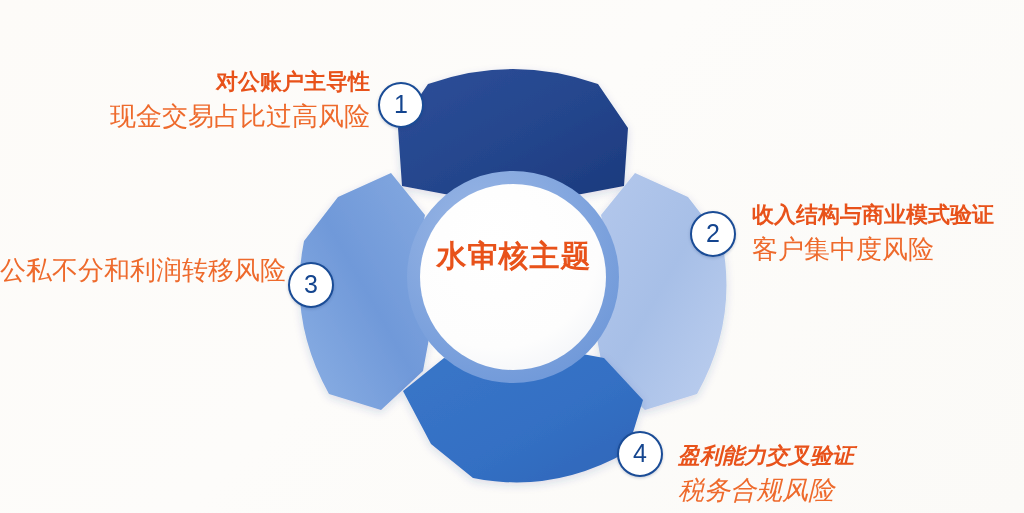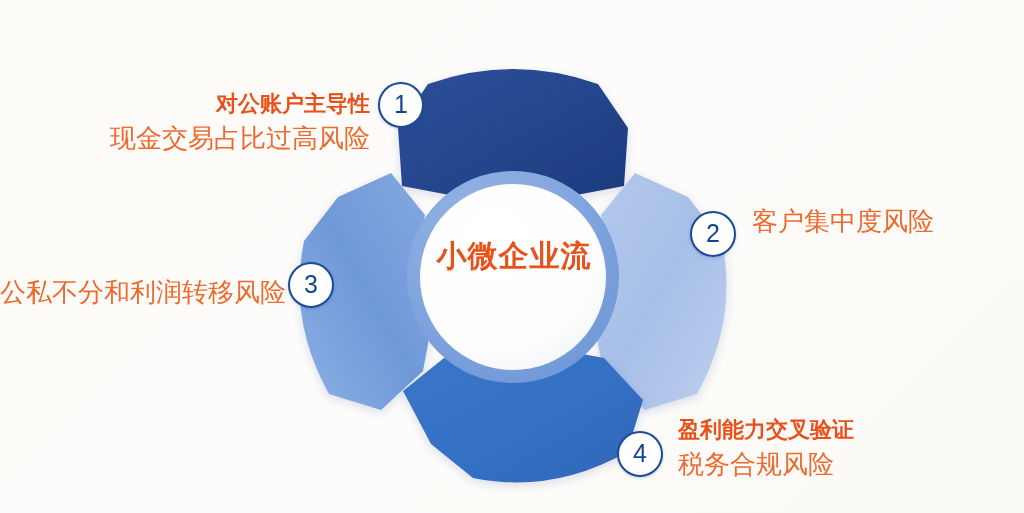--- a/index.html
+++ b/index.html
@@ -76,26 +76,26 @@
   }
   .label .sub {
     color: #ee6a2c;
     font-weight: normal;
     font-size: 26px;
     line-height: 1.35;
     white-space: nowrap;
     margin-top: 3px;
   }
   .label.right { text-align: left; }
-  .label.left  { text-align: right; margin-top: 22px; }
+  .label.left  { text-align: right; }
 
   #label-1 { left: 0px;   top: 68px;  width: 370px; }
   #label-2 { left: 752px; top: 201px; width: 272px; }
   #label-3 { left: 0px;   top: 250px; width: 281px; }
-  #label-4 { left: 678px; top: 416px; width: 346px; }
+  #label-4 { left: 678px; top: 442px; width: 346px; font-style: italic; }
 </style>
 </head>
 <body>
 
 <div id="stage">
 
   <svg id="wheel" viewBox="0 0 1024 513">
     <defs>
       <linearGradient id="g1" x1="0" y1="0" x2="1" y2="1">
         <stop offset="0%" stop-color="#2d4f99"></stop>
@@ -178,21 +178,21 @@
                L 550 348
                Q 497 370 444 358 Z" fill="url(#g4)"></path>
     </g>
 
     <circle cx="513" cy="277" r="106" fill="url(#ringg)"></circle>
 
     <circle cx="513" cy="277" r="93" fill="url(#hubg)"></circle>
   </svg>
 
   <div id="hub-text">
-    <div>小微企业流</div>
+    <div>水审核主题</div>
   </div>
 
   <div class="badge" id="badge-1">
     <span>1</span>
   </div>
   <div class="badge" id="badge-2">
     <span>2</span>
   </div>
   <div class="badge" id="badge-3">
     <span>3</span>
@@ -200,20 +200,21 @@
   <div class="badge" id="badge-4">
     <span>4</span>
   </div>
 
   <div class="label left" id="label-1">
     <div class="title">对公账户主导性</div>
     <div class="sub">现金交易占比过高风险</div>
   </div>
 
   <div class="label right" id="label-2">
+    <div class="title">收入结构与商业模式验证</div>
     <div class="sub">客户集中度风险</div>
   </div>
 
   <div class="label left" id="label-3">
     <div class="sub">公私不分和利润转移风险</div>
   </div>
 
   <div class="label right" id="label-4">
     <div class="title">盈利能力交叉验证</div>
     <div class="sub">税务合规风险</div>

